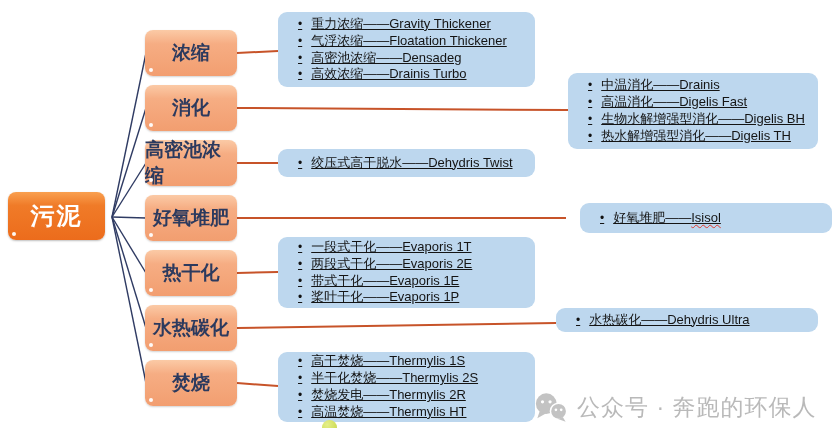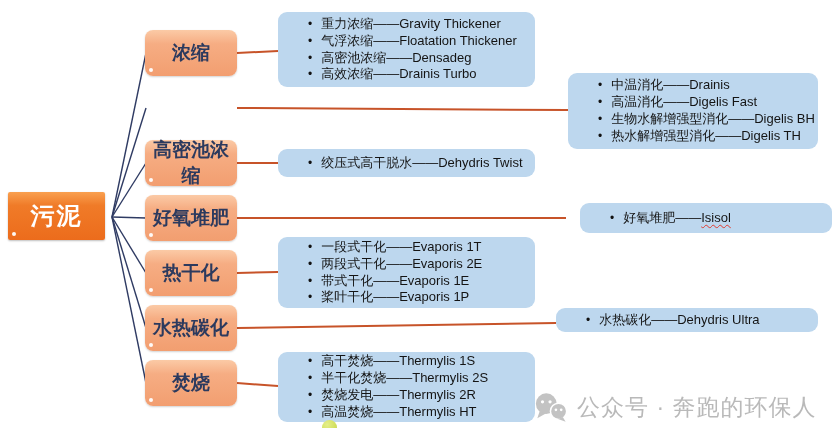--- a/index.html
+++ b/index.html
@@ -7,43 +7,42 @@
     position:relative;width:832px;height:428px;background:#ffffff;
     font-family:"Liberation Sans","DejaVu Sans",sans-serif;overflow:hidden;
   }
   svg.lines{position:absolute;left:0;top:0;width:832px;height:428px;pointer-events:none;}
   .line-navy{stroke:#2f3b63;stroke-width:1.4;fill:none;}
   .line-orange{stroke:#c75329;stroke-width:2;fill:none;}
 
   .root-node{
     position:absolute;left:8px;top:192px;width:97px;height:48px;
     background:linear-gradient(to bottom,#f9a050 0%,#f07b28 28%,#ec6c1c 100%);
-    border-radius:2px;display:flex;align-items:center;justify-content:center;
+    border-radius:8px;display:flex;align-items:center;justify-content:center;
     color:#ffffff;font-weight:bold;font-size:24px;letter-spacing:2px;
     box-shadow:0 1px 2px rgba(0,0,0,.25);
   }
   .root-node::after,.branch-node::after{
     content:"";position:absolute;left:4px;bottom:4px;width:4px;height:4px;
     border-radius:50%;background:rgba(255,255,255,.95);
   }
   .branch-node{
     position:absolute;left:145px;width:92px;height:46px;
     background:linear-gradient(to bottom,#fbcaa6 0%,#f6ad83 30%,#f29e70 100%);
     border-radius:8px;display:flex;align-items:center;justify-content:center;
     color:#2c3a5e;font-weight:bold;font-size:19px;
     box-shadow:0 1px 2px rgba(0,0,0,.18);
-    text-align:center;
   }
   .plist{
     position:absolute;background:#bdd7ee;border-radius:9px;
     color:#141414;font-size:13px;
     display:flex;flex-direction:column;justify-content:center;
     padding:4px 8px 4px 14px;box-sizing:border-box;
   }
-  .plist ul{list-style:none;margin:16px;padding:0;}
+  .plist ul{list-style:none;margin:6px;padding:0;text-decoration:underline;}
   .plist li{display:flex;align-items:baseline;line-height:16.8px;white-space:nowrap;}
   .plist li::before{content:"\2022";margin-right:9px;font-size:12px;color:#111;}
   .sq-red{text-decoration:underline wavy #e03a2f 1px;text-underline-offset:2px;}
 
   .watermark{
     position:absolute;left:534px;top:392px;display:flex;align-items:center;gap:9px;
     color:#b9b9b9;font-size:23px;letter-spacing:1px;user-select:none;
   }
   .wechat-glyph{width:34px;height:31px;display:block;}
   .green-dot{
@@ -74,20 +73,23 @@
     <path class="line-orange" d="M237 328 L556 323"></path>
     <path class="line-orange" d="M237 383 L278 386"></path>
   </svg>
 
   <div class="root-node">
     <span>污泥</span>
   </div>
 
   <div class="branch-node" style="top:30px">
     <span>浓缩</span>
+  </div>
+  <div class="branch-node" style="top:85px">
+    <span>消化</span>
   </div>
   <div class="branch-node" style="top:140px">
     <span>高密池浓缩</span>
   </div>
   <div class="branch-node" style="top:195px">
     <span>好氧堆肥</span>
   </div>
   <div class="branch-node" style="top:250px">
     <span>热干化</span>
   </div>

